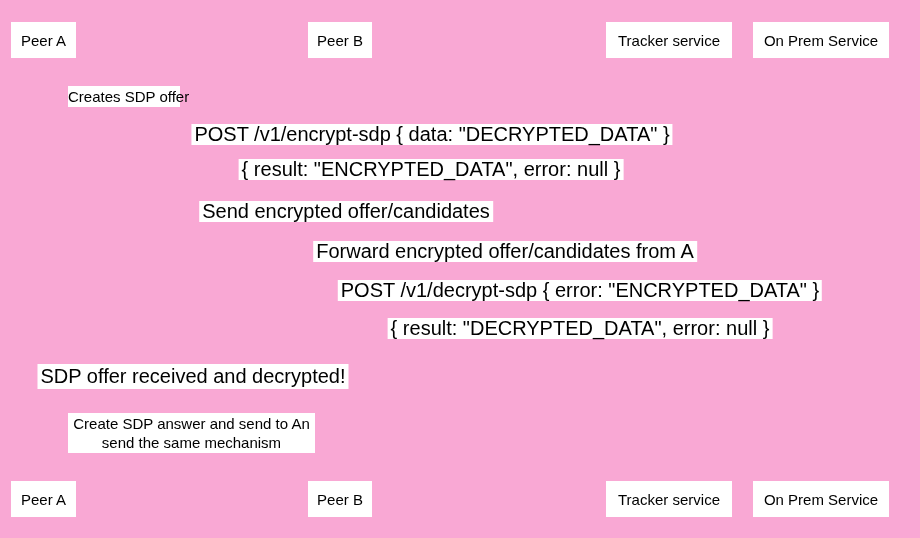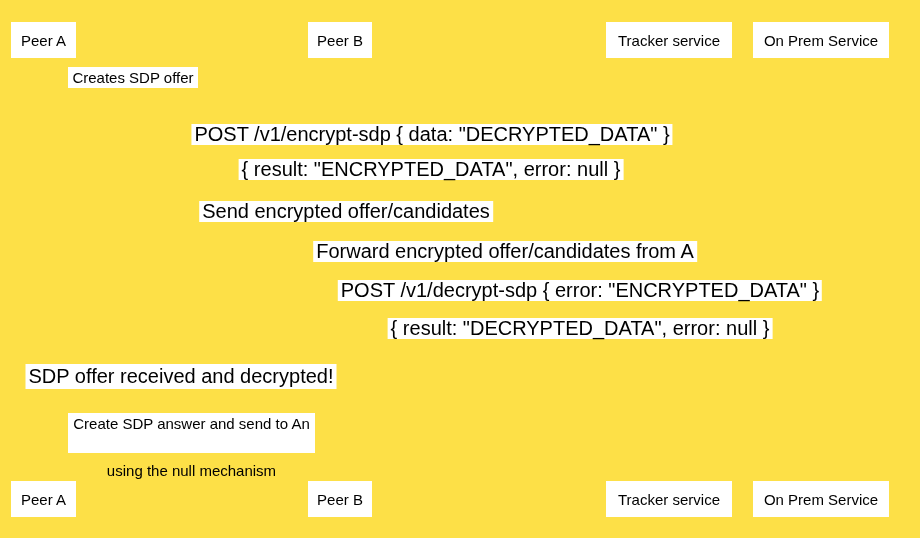--- a/index.html
+++ b/index.html
@@ -53,27 +53,26 @@
     text-align: center;
     box-sizing: border-box;
     display: flex;
     flex-direction: column;
     align-items: center;
     justify-content: center;
   }
   .note-box .note-line {
     line-height: 19px;
     white-space: nowrap;
-    margin-top: 28px;
   }
 </style>
 </head>
 <body>
 
-<div id="diagram-canvas" style="background: #fde047;">
+<div id="diagram-canvas" style="background: #f9a8d4;">
     <div class="actor-box" style="left: 11px; top: 22px; width: 65px; height: 36px; background: rgb(255, 255, 255); color: rgb(0, 0, 0);">
       <span>Peer A</span>
     </div>
     <div class="actor-box" style="left: 308px; top: 22px; width: 64px; height: 36px; background: rgb(255, 255, 255); color: rgb(0, 0, 0);">
       <span>Peer B</span>
     </div>
     <div class="actor-box" style="left: 606px; top: 22px; width: 126px; height: 36px; background: rgb(255, 255, 255); color: rgb(0, 0, 0);">
       <span>Tracker service</span>
     </div>
     <div class="actor-box" style="left: 753px; top: 22px; width: 136px; height: 36px; background: rgb(255, 255, 255); color: rgb(0, 0, 0);">
@@ -84,25 +83,25 @@
     </div>
     <div class="actor-box" style="left: 308px; top: 481px; width: 64px; height: 36px; background: rgb(255, 255, 255); color: rgb(0, 0, 0);">
       <span>Peer B</span>
     </div>
     <div class="actor-box" style="left: 606px; top: 481px; width: 126px; height: 36px; background: rgb(255, 255, 255); color: rgb(0, 0, 0);">
       <span>Tracker service</span>
     </div>
     <div class="actor-box" style="left: 753px; top: 481px; width: 136px; height: 36px; background: rgb(255, 255, 255); color: rgb(0, 0, 0);">
       <span>On Prem Service</span>
     </div>
-    <div class="note-strip" style="left: 68px; top: 67px; width: 130px; line-height: 21px; background: rgb(255, 255, 255); color: rgb(0, 0, 0);">Creates SDP offer</div>
+    <div class="note-strip" style="left: 68px; top: 86px; width: 112px; line-height: 21px; background: rgb(255, 255, 255); color: rgb(0, 0, 0);">Creates SDP offer</div>
     <div class="msg-strip" style="left: 432px; top: 124px; line-height: 21px; background: rgb(255, 255, 255); color: rgb(0, 0, 0);">POST /v1/encrypt-sdp { data: "DECRYPTED_DATA" }</div>
     <div class="msg-strip" style="left: 431px; top: 159px; line-height: 21px; background: rgb(255, 255, 255); color: rgb(0, 0, 0);">{ result: "ENCRYPTED_DATA", error: null }</div>
     <div class="msg-strip" style="left: 346px; top: 201px; line-height: 21px; background: rgb(255, 255, 255); color: rgb(0, 0, 0);">Send encrypted offer/candidates</div>
     <div class="msg-strip" style="left: 505px; top: 241px; line-height: 21px; background: rgb(255, 255, 255); color: rgb(0, 0, 0);">Forward encrypted offer/candidates from A</div>
     <div class="msg-strip" style="left: 580px; top: 280px; line-height: 21px; background: rgb(255, 255, 255); color: rgb(0, 0, 0);">POST /v1/decrypt-sdp { error: "ENCRYPTED_DATA" }</div>
     <div class="msg-strip" style="left: 580px; top: 318px; line-height: 21px; background: rgb(255, 255, 255); color: rgb(0, 0, 0);">{ result: "DECRYPTED_DATA", error: null }</div>
-    <div class="msg-strip" style="left: 181px; top: 364px; line-height: 25px; background: rgb(255, 255, 255); color: rgb(0, 0, 0);">SDP offer received and decrypted!</div>
+    <div class="msg-strip" style="left: 193px; top: 364px; line-height: 25px; background: rgb(255, 255, 255); color: rgb(0, 0, 0);">SDP offer received and decrypted!</div>
     <div class="note-box" style="left: 68px; top: 413px; width: 247px; height: 40px; background: rgb(255, 255, 255); color: rgb(0, 0, 0);">
       <div class="note-line">Create SDP answer and send to An</div>
-      <div class="note-line">using the null mechanism</div>
+      <div class="note-line">send the same mechanism</div>
     </div>
   </div>
 
 </body></html>

